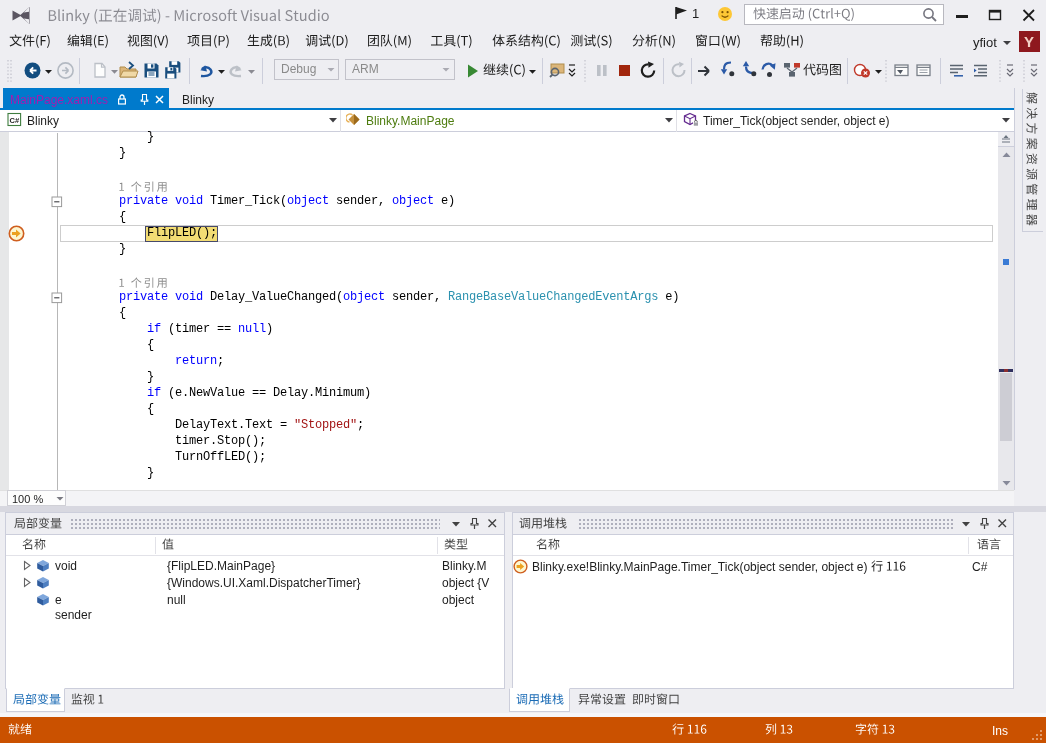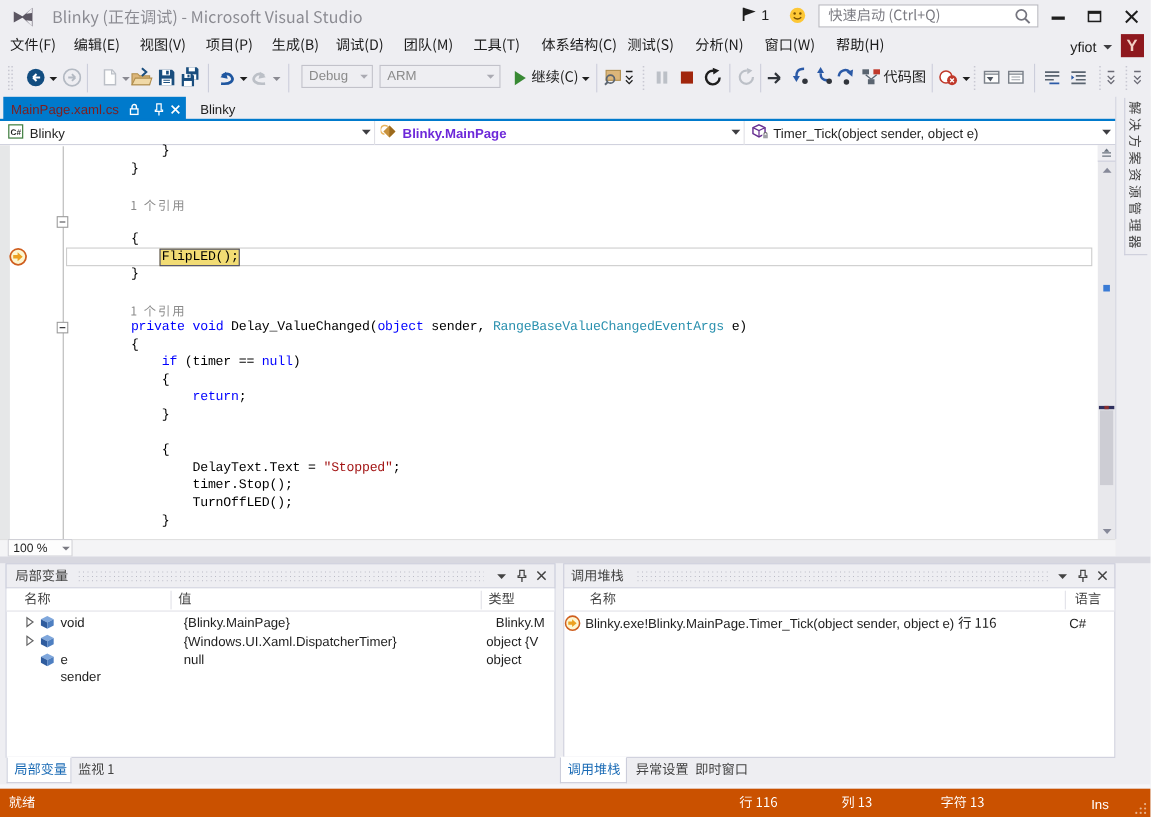--- a/index.html
+++ b/index.html
@@ -404,21 +404,21 @@
       <path d="M3 7 l3 3 l3 -3 M3 11 l3 3 l3 -3" fill="none" stroke="#6a6a75" stroke-width="1.2"></path>
     </svg>
     <svg style="position:absolute;left:1022px;top:58px;" width="4" height="26" viewBox="0 0 4 26">
       <path d="M2 2 l0 22" stroke="#c8c8d2" stroke-width="1.4" stroke-dasharray="1.4 2"></path>
     </svg>
     <svg style="position:absolute;left:1028px;top:62px;" width="12" height="16" viewBox="0 0 12 16">
       <path d="M3 3 h6" stroke="#6a6a75" stroke-width="1.2"></path>
       <path d="M3 7 l3 3 l3 -3 M3 11 l3 3 l3 -3" fill="none" stroke="#6a6a75" stroke-width="1.2"></path>
     </svg>
     <div style="position:absolute;left:3px;top:88px;width:166px;height:22px;background:#007acc;"></div>
-    <div style="position:absolute;left:10px;top:93px;font-family:'Liberation Sans',sans-serif;font-size:12px;color:#7f1d1d;font-weight:normal;white-space:pre;line-height:15px;">MainPage.xaml.cs</div>
+    <div style="position:absolute;left:10px;top:93px;font-family:'Liberation Sans',sans-serif;font-size:12px;color:#a21caf;font-weight:normal;white-space:pre;line-height:15px;">MainPage.xaml.cs</div>
     <svg style="position:absolute;left:116px;top:93px;" width="12" height="13" viewBox="0 0 12 13">
       <path d="M4 6 L4 4 A2 2 0 0 1 8 4 L8 6" fill="none" stroke="#fff" stroke-width="1.3"></path>
       <rect x="2.6" y="6" width="6.8" height="5" fill="none" stroke="#fff" stroke-width="1.2"></rect>
     </svg>
     <svg style="position:absolute;left:137px;top:93px;" width="12" height="13" viewBox="0 0 12 13">
       <path d="M5.5 1.5 L9.5 1.5 L9.5 7 L10.8 7 L10.8 8.3 L4.2 8.3 L4.2 7 L5.5 7 Z" fill="none" stroke="#fff" stroke-width="1.1"></path>
       <path d="M7.5 8.3 L7.5 12" stroke="#fff" stroke-width="1.2"></path>
     </svg>
     <svg style="position:absolute;left:153px;top:93px;" width="13" height="13" viewBox="0 0 13 13">
       <path d="M3 3 L10 10 M10 3 L3 10" stroke="#fff" stroke-width="1.5"></path>
@@ -436,21 +436,21 @@
     <div style="position:absolute;left:27px;top:114px;font-family:'Liberation Sans',sans-serif;font-size:12px;color:#1e1e1e;font-weight:normal;white-space:pre;line-height:15px;">Blinky</div>
     <svg style="position:absolute;left:327px;top:115px;" width="12" height="10" viewBox="0 0 12 10">
       <path d="M2 3 L6 7.4 L10 3 Z" fill="#3e3e42"></path>
     </svg>
     <div style="position:absolute;left:340px;top:110px;width:1px;height:22px;background:#e0e0e6;"></div>
     <svg style="position:absolute;left:346px;top:112px;" width="16" height="15" viewBox="0 0 16 15">
       <path d="M8 2 L13.5 7.5 L8 13 L2.5 7.5 Z" fill="#c7913c"></path>
 <path d="M8 2 L13.5 7.5 L8 13" fill="#9c6a1d"></path>
 <path d="M3.5 10 a4 4 0 1 1 3 -7" fill="none" stroke="#e8b35c" stroke-width="1.4"></path>
     </svg>
-    <div style="position:absolute;left:366px;top:114px;font-family:'Liberation Sans',sans-serif;font-size:12px;color:#6d28d9;font-weight:bold;white-space:pre;line-height:15px;">Blinky.MainPage</div>
+    <div style="position:absolute;left:366px;top:114px;font-family:'Liberation Sans',sans-serif;font-size:12px;color:#4d7c0f;font-weight:normal;white-space:pre;line-height:15px;">Blinky.MainPage</div>
     <svg style="position:absolute;left:663px;top:115px;" width="12" height="10" viewBox="0 0 12 10">
       <path d="M2 3 L6 7.4 L10 3 Z" fill="#3e3e42"></path>
     </svg>
     <div style="position:absolute;left:676px;top:110px;width:1px;height:22px;background:#e0e0e6;"></div>
     <svg style="position:absolute;left:683px;top:112px;" width="17" height="15" viewBox="0 0 17 15">
       <path d="M7 1.5 L12.5 4 L12.5 9.5 L7 12.5 L1.5 9.5 L1.5 4 Z" fill="none" stroke="#652d90" stroke-width="1.3"></path>
 <path d="M1.5 4 L7 6.7 L12.5 4 M7 6.7 L7 12.5" fill="none" stroke="#652d90" stroke-width="1.1"></path>
 <rect x="10" y="9" width="6" height="5" fill="#fff"></rect>
       <path d="M11.5 10.5 L11.5 9.8 A1.4 1.4 0 0 1 14.3 9.8 L14.3 10.5" fill="none" stroke="#6a6a6a" stroke-width="1"></path>
       <rect x="10.8" y="10.5" width="4.2" height="3.2" fill="#a0a0a6"></rect>
@@ -479,37 +479,39 @@
     <div style="position:absolute;left:147.0px;top:129px;height:16px;font-family:'Liberation Mono',monospace;font-size:12px;letter-spacing:-0.2px;line-height:16px;color:#000;white-space:pre;">}</div>
     <div style="position:absolute;left:119.0px;top:145px;height:16px;font-family:'Liberation Mono',monospace;font-size:12px;letter-spacing:-0.2px;line-height:16px;color:#000;white-space:pre;">}</div>
     <div style="position:absolute;left:118px;top:181px;width:52px;height:13px;">
       <svg width="52" height="13" viewBox="0 0 52.46 13.34" style="position:absolute;left:0;top:0;overflow:visible" fill="#8a8a8a">
         <path transform="translate(0.00,10.12) scale(0.011500,-0.011500)" d="M88 0H490V76H343V733H273C233 710 186 693 121 681V623H252V76H88Z"></path>
         <path transform="translate(12.56,10.12) scale(0.011500,-0.011500)" d="M460 546V-79H538V546ZM506 841C406 674 224 528 35 446C56 428 78 399 91 377C245 452 393 568 501 706C634 550 766 454 914 376C926 400 949 428 969 444C815 519 673 613 545 766L573 810Z"></path>
         <path transform="translate(25.86,10.12) scale(0.011500,-0.011500)" d="M782 830V-80H857V830ZM143 568C130 474 108 351 88 273H467C453 104 437 31 413 11C402 2 391 0 369 0C345 0 278 1 212 7C227 -15 237 -46 239 -70C303 -74 366 -75 398 -72C434 -70 456 -64 478 -40C511 -7 529 84 546 308C548 319 549 343 549 343H181C190 391 200 445 208 498H543V798H107V728H469V568Z"></path>
         <path transform="translate(39.16,10.12) scale(0.011500,-0.011500)" d="M153 770V407C153 266 143 89 32 -36C49 -45 79 -70 90 -85C167 0 201 115 216 227H467V-71H543V227H813V22C813 4 806 -2 786 -3C767 -4 699 -5 629 -2C639 -22 651 -55 655 -74C749 -75 807 -74 841 -62C875 -50 887 -27 887 22V770ZM227 698H467V537H227ZM813 698V537H543V698ZM227 466H467V298H223C226 336 227 373 227 407ZM813 466V298H543V466Z"></path>
       </svg>
     </div>
+    <div style="position:absolute;left:119.0px;top:193px;height:16px;font-family:'Liberation Mono',monospace;font-size:12px;letter-spacing:-0.2px;line-height:16px;color:#000;white-space:pre;"><span style="color:#0000ff">private</span> <span style="color:#0000ff">void</span> Timer_Tick(<span style="color:#0000ff">object</span> sender, <span style="color:#0000ff">object</span> e)</div>
     <div style="position:absolute;left:119.0px;top:209px;height:16px;font-family:'Liberation Mono',monospace;font-size:12px;letter-spacing:-0.2px;line-height:16px;color:#000;white-space:pre;">{</div>
     <div style="position:absolute;left:147.0px;top:225px;height:16px;font-family:'Liberation Mono',monospace;font-size:12px;letter-spacing:-0.2px;line-height:16px;color:#000;white-space:pre;">FlipLED();</div>
     <div style="position:absolute;left:119.0px;top:241px;height:16px;font-family:'Liberation Mono',monospace;font-size:12px;letter-spacing:-0.2px;line-height:16px;color:#000;white-space:pre;">}</div>
     <div style="position:absolute;left:118px;top:277px;width:52px;height:13px;">
       <svg width="52" height="13" viewBox="0 0 52.46 13.34" style="position:absolute;left:0;top:0;overflow:visible" fill="#8a8a8a">
         <path transform="translate(0.00,10.12) scale(0.011500,-0.011500)" d="M88 0H490V76H343V733H273C233 710 186 693 121 681V623H252V76H88Z"></path>
         <path transform="translate(12.56,10.12) scale(0.011500,-0.011500)" d="M460 546V-79H538V546ZM506 841C406 674 224 528 35 446C56 428 78 399 91 377C245 452 393 568 501 706C634 550 766 454 914 376C926 400 949 428 969 444C815 519 673 613 545 766L573 810Z"></path>
         <path transform="translate(25.86,10.12) scale(0.011500,-0.011500)" d="M782 830V-80H857V830ZM143 568C130 474 108 351 88 273H467C453 104 437 31 413 11C402 2 391 0 369 0C345 0 278 1 212 7C227 -15 237 -46 239 -70C303 -74 366 -75 398 -72C434 -70 456 -64 478 -40C511 -7 529 84 546 308C548 319 549 343 549 343H181C190 391 200 445 208 498H543V798H107V728H469V568Z"></path>
         <path transform="translate(39.16,10.12) scale(0.011500,-0.011500)" d="M153 770V407C153 266 143 89 32 -36C49 -45 79 -70 90 -85C167 0 201 115 216 227H467V-71H543V227H813V22C813 4 806 -2 786 -3C767 -4 699 -5 629 -2C639 -22 651 -55 655 -74C749 -75 807 -74 841 -62C875 -50 887 -27 887 22V770ZM227 698H467V537H227ZM813 698V537H543V698ZM227 466H467V298H223C226 336 227 373 227 407ZM813 466V298H543V466Z"></path>
       </svg>
     </div>
     <div style="position:absolute;left:119.0px;top:289px;height:16px;font-family:'Liberation Mono',monospace;font-size:12px;letter-spacing:-0.2px;line-height:16px;color:#000;white-space:pre;"><span style="color:#0000ff">private</span> <span style="color:#0000ff">void</span> Delay_ValueChanged(<span style="color:#0000ff">object</span> sender, <span style="color:#2b91af">RangeBaseValueChangedEventArgs</span> e)</div>
     <div style="position:absolute;left:119.0px;top:305px;height:16px;font-family:'Liberation Mono',monospace;font-size:12px;letter-spacing:-0.2px;line-height:16px;color:#000;white-space:pre;">{</div>
     <div style="position:absolute;left:147.0px;top:321px;height:16px;font-family:'Liberation Mono',monospace;font-size:12px;letter-spacing:-0.2px;line-height:16px;color:#000;white-space:pre;"><span style="color:#0000ff">if</span> (timer == <span style="color:#0000ff">null</span>)</div>
     <div style="position:absolute;left:147.0px;top:337px;height:16px;font-family:'Liberation Mono',monospace;font-size:12px;letter-spacing:-0.2px;line-height:16px;color:#000;white-space:pre;">{</div>
     <div style="position:absolute;left:175.0px;top:353px;height:16px;font-family:'Liberation Mono',monospace;font-size:12px;letter-spacing:-0.2px;line-height:16px;color:#000;white-space:pre;"><span style="color:#0000ff">return</span>;</div>
     <div style="position:absolute;left:147.0px;top:369px;height:16px;font-family:'Liberation Mono',monospace;font-size:12px;letter-spacing:-0.2px;line-height:16px;color:#000;white-space:pre;">}</div>
+    <div style="position:absolute;left:147.0px;top:385px;height:16px;font-family:'Liberation Mono',monospace;font-size:12px;letter-spacing:-0.2px;line-height:16px;color:#000;white-space:pre;"><span style="color:#0000ff">if</span> (e.NewValue == Delay.Minimum)</div>
     <div style="position:absolute;left:147.0px;top:401px;height:16px;font-family:'Liberation Mono',monospace;font-size:12px;letter-spacing:-0.2px;line-height:16px;color:#000;white-space:pre;">{</div>
     <div style="position:absolute;left:175.0px;top:417px;height:16px;font-family:'Liberation Mono',monospace;font-size:12px;letter-spacing:-0.2px;line-height:16px;color:#000;white-space:pre;">DelayText.Text = <span style="color:#a31515">"Stopped"</span>;</div>
     <div style="position:absolute;left:175.0px;top:433px;height:16px;font-family:'Liberation Mono',monospace;font-size:12px;letter-spacing:-0.2px;line-height:16px;color:#000;white-space:pre;">timer.Stop();</div>
     <div style="position:absolute;left:175.0px;top:449px;height:16px;font-family:'Liberation Mono',monospace;font-size:12px;letter-spacing:-0.2px;line-height:16px;color:#000;white-space:pre;">TurnOffLED();</div>
     <div style="position:absolute;left:147.0px;top:465px;height:16px;font-family:'Liberation Mono',monospace;font-size:12px;letter-spacing:-0.2px;line-height:16px;color:#000;white-space:pre;">}</div>
     <div style="position:absolute;left:998px;top:132px;width:16px;height:358px;background:#e8e8ec;"></div>
     <div style="position:absolute;left:998px;top:132px;width:16px;height:15px;background:#eeeef2;border-bottom:1px solid #cccedb;"></div>
     <svg style="position:absolute;left:999px;top:134px;" width="14" height="12" viewBox="0 0 14 12">
       <path d="M3 5 h8 M3 8 h8" stroke="#6a737e" stroke-width="1.2"></path>
       <path d="M7 1 L9.5 4 L4.5 4 Z" fill="#6a737e"></path>
@@ -575,22 +577,22 @@
     </div>
     <svg style="position:absolute;left:22px;top:560px;" width="10" height="11" viewBox="0 0 10 11">
       <path d="M2.5 1.5 L8 5.5 L2.5 9.5 Z" fill="none" stroke="#646465" stroke-width="1.1"></path>
     </svg>
     <svg style="position:absolute;left:36px;top:559px;" width="14" height="13" viewBox="0 0 14 13">
       <path d="M7 1 L12.8 4 L7 7 L1.2 4 Z" fill="#7fa7dc"></path>
 <path d="M1.2 4 L7 7 L7 12.6 L1.2 9.6 Z" fill="#2f5c9e"></path>
 <path d="M12.8 4 L7 7 L7 12.6 L12.8 9.6 Z" fill="#4e7fc1"></path>
     </svg>
     <div style="position:absolute;left:55px;top:559px;font-family:'Liberation Sans',sans-serif;font-size:12px;color:#1e1e1e;font-weight:normal;white-space:pre;line-height:15px;">void</div>
-    <div style="position:absolute;left:167px;top:559px;font-family:'Liberation Sans',sans-serif;font-size:12px;color:#1e1e1e;font-weight:normal;white-space:pre;line-height:15px;">{Blinky.MainPage}</div>
-    <div style="position:absolute;left:442px;top:559px;width:62px;height:15px;overflow:hidden;font-family:'Liberation Sans',sans-serif;font-size:12px;color:#1e1e1e;white-space:pre;text-align:center;">Blinky.M</div>
+    <div style="position:absolute;left:167px;top:559px;font-family:'Liberation Sans',sans-serif;font-size:12px;color:#1e1e1e;font-weight:normal;white-space:pre;line-height:15px;">{FlipLED.MainPage}</div>
+    <div style="position:absolute;left:442px;top:559px;width:62px;height:15px;overflow:hidden;font-family:'Liberation Sans',sans-serif;font-size:12px;color:#1e1e1e;white-space:pre;">Blinky.M</div>
     <svg style="position:absolute;left:22px;top:577px;" width="10" height="11" viewBox="0 0 10 11">
       <path d="M2.5 1.5 L8 5.5 L2.5 9.5 Z" fill="none" stroke="#646465" stroke-width="1.1"></path>
     </svg>
     <svg style="position:absolute;left:36px;top:576px;" width="14" height="13" viewBox="0 0 14 13">
       <path d="M7 1 L12.8 4 L7 7 L1.2 4 Z" fill="#7fa7dc"></path>
 <path d="M1.2 4 L7 7 L7 12.6 L1.2 9.6 Z" fill="#2f5c9e"></path>
 <path d="M12.8 4 L7 7 L7 12.6 L12.8 9.6 Z" fill="#4e7fc1"></path>
     </svg>
     <div style="position:absolute;left:55px;top:608px;font-family:'Liberation Sans',sans-serif;font-size:12px;color:#1e1e1e;font-weight:normal;white-space:pre;line-height:15px;">sender</div>
     <div style="position:absolute;left:167px;top:576px;font-family:'Liberation Sans',sans-serif;font-size:12px;color:#1e1e1e;font-weight:normal;white-space:pre;line-height:15px;">{Windows.UI.Xaml.DispatcherTimer}</div>

